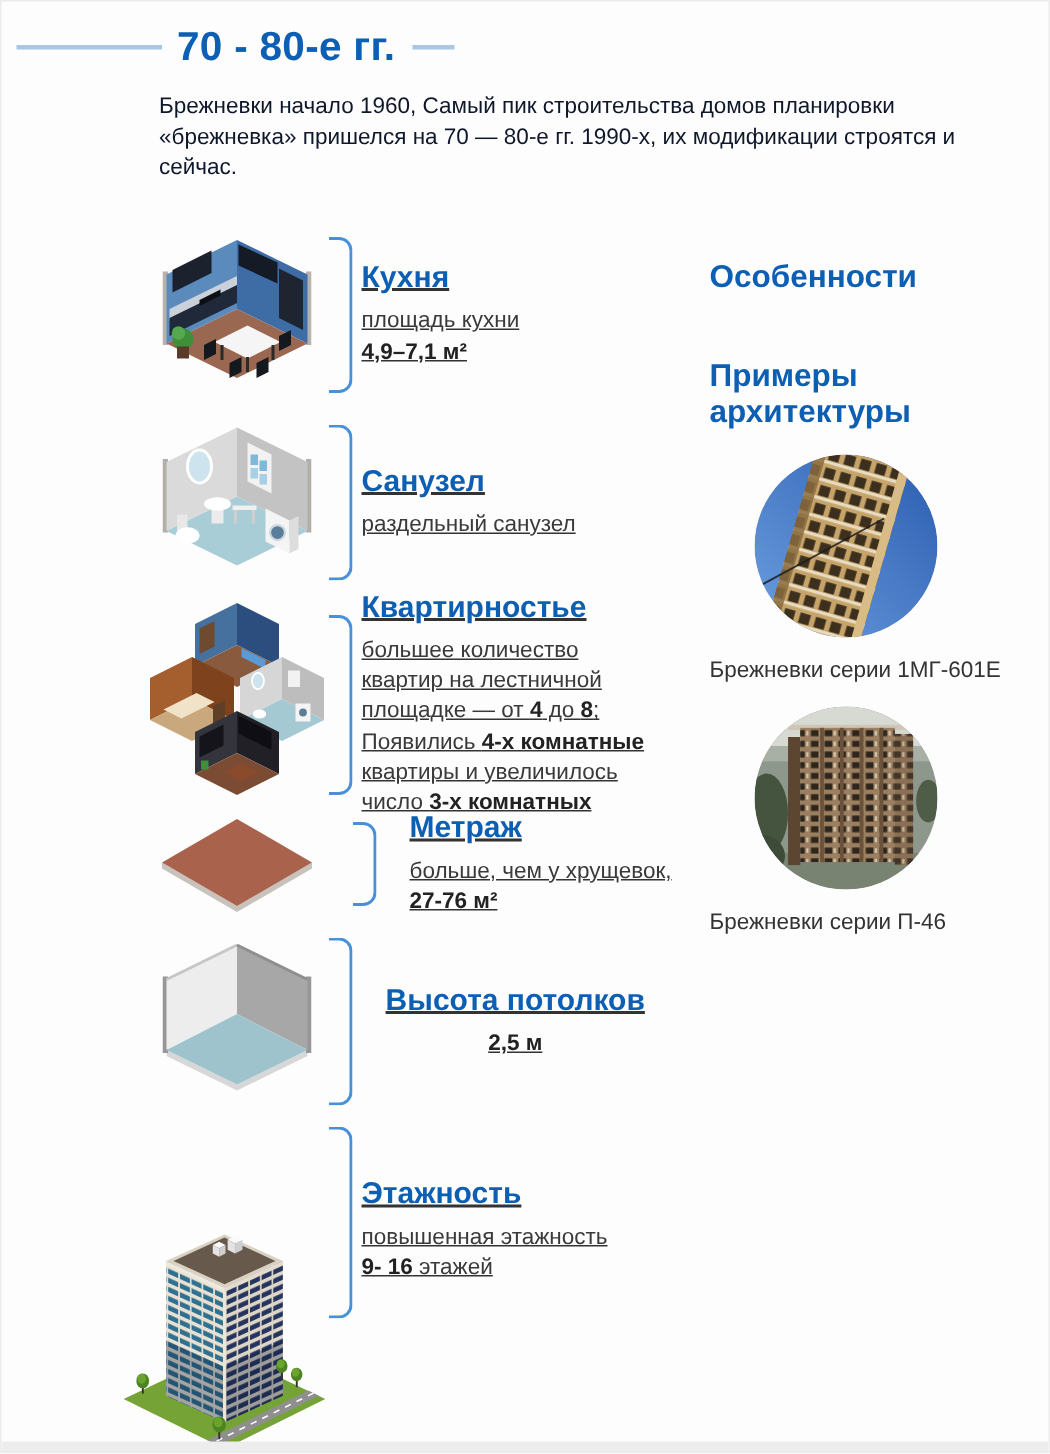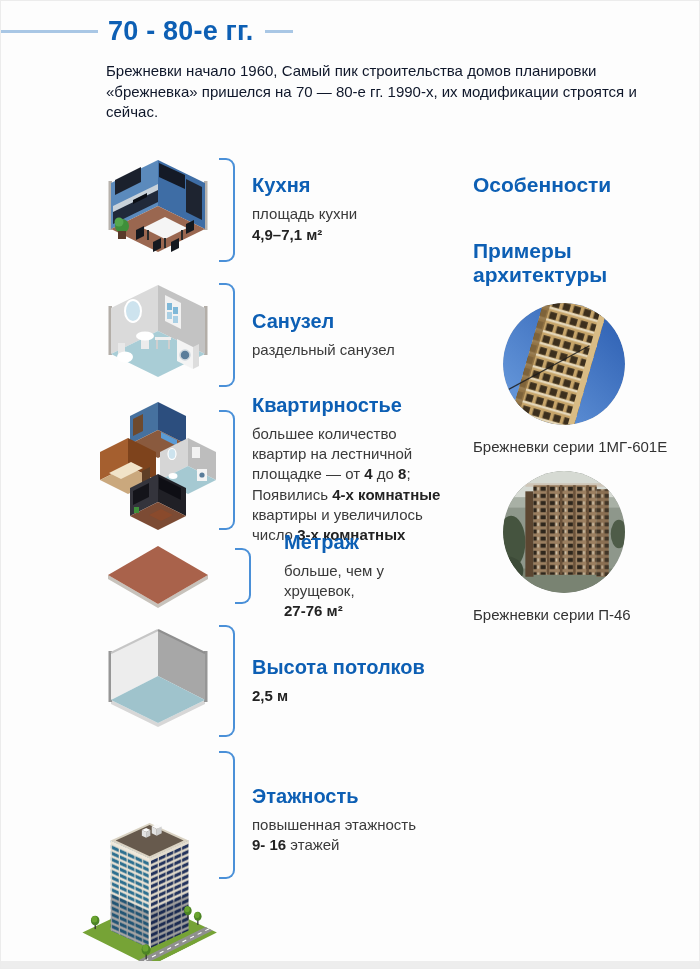--- a/index.html
+++ b/index.html
@@ -10,43 +10,43 @@
     --body-text:#333333;
   }
   *{margin:0;padding:0;box-sizing:border-box;}
   html,body{background:#ffffff;}
   body{font-family:"Liberation Sans",sans-serif;color:var(--body-text);}
   .page{
     position:relative;width:700px;height:969px;background:#fdfdfd;
     border:1px solid #ececec;overflow:hidden;
   }
   
-  .header{display:flex;align-items:center;margin-top:14px;height:32px;}
+  .header{display:flex;align-items:center;margin-top:14px;height:32px;padding-left:10px;}
   .hline{height:3px;background:var(--title-line);flex:none;}
   .hline-left{width:97px;}
   .hline-right{width:28px;}
   h1.title{color:var(--accent);font-size:27px;font-weight:bold;margin:0 12px 0 10px;letter-spacing:.2px;}
   .intro{margin:14px 0 0 105px;width:578px;font-size:15px;line-height:1.38;color:#0f172a;}
   
   .columns{display:flex;margin-top:24px;}
   .left-col{width:455px;flex:none;}
   .right-col{width:245px;flex:none;padding:26px 0 0 17px;}
   
   .row{display:flex;align-items:center;}
   .row .illus{width:218px;padding-left:95px;flex:none;display:flex;justify-content:center;align-items:center;}
   .bracket{flex:none;width:16px;border:2px solid var(--bracket);border-left:none;border-radius:0 9px 9px 0;}
-  .stext{margin-left:17px;width:205px;}
+  .stext{margin-left:6px;width:205px;text-decoration:underline;}
   .stext h2{color:var(--accent);font-size:20px;font-weight:bold;margin-bottom:7px;}
   .stext p{font-size:15px;line-height:1.34;color:#3a3a3a;}
   .stext p b{color:#222;}
   .row-kitchen{height:125px;}
   .row-bathroom{height:126px;}
   .row-apartments{height:143px;}
   .row-metrazh{height:70px;gap:16px;}
-  .row-ceiling{height:140px;}
+  .row-ceiling{height:140px;text-align:center;}
   .row-floors{height:244px;align-items:flex-start;}
   .row-floors .illus{padding-left:80px;}
   .row-floors .stext{margin-top:34px;}
   .br-104{height:104px;} .br-120{height:120px;} .br-56{height:56px;} .br-112{height:112px;} .br-128{height:128px;}
   
   .rtitle{color:var(--accent);font-size:21px;font-weight:bold;}
   ul.features{list-style:none;margin-top:18px;width:212px;}
   ul.features li{display:flex;gap:11px;}
   ul.features li + li{margin-top:21px;}
   .dot{flex:none;width:8px;height:8px;border-radius:50%;background:var(--bullet);margin-top:6px;}

